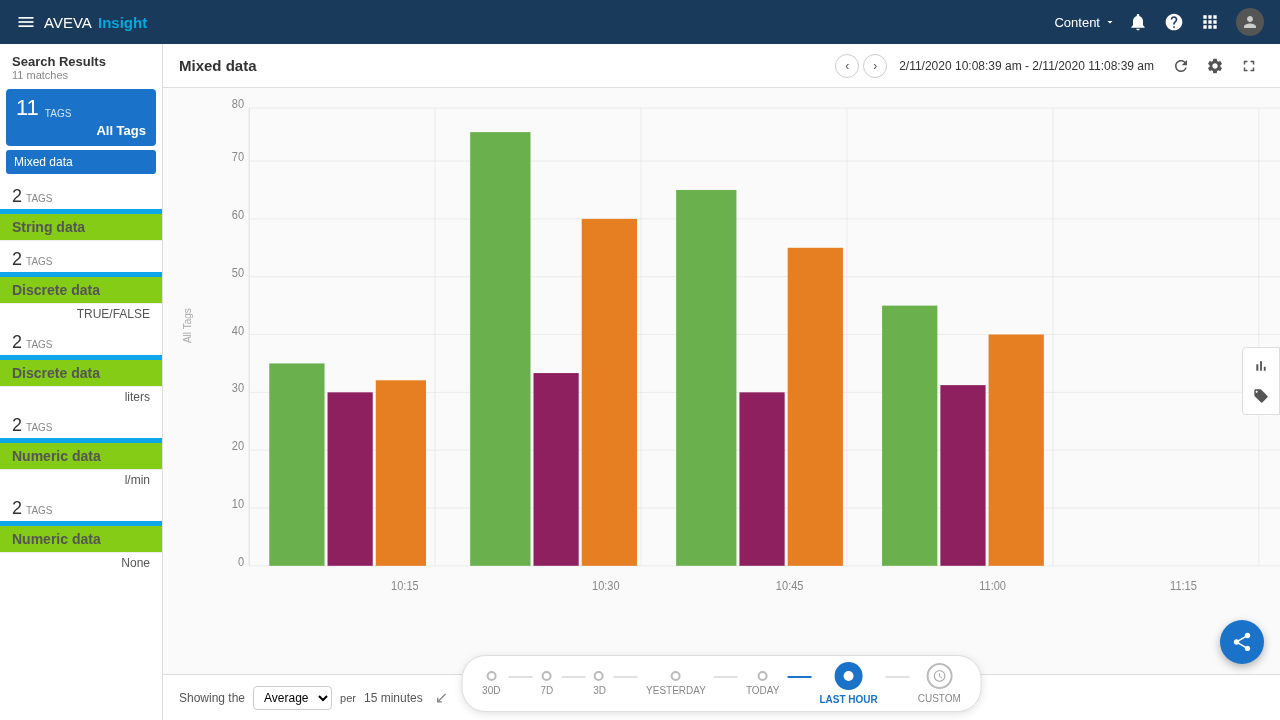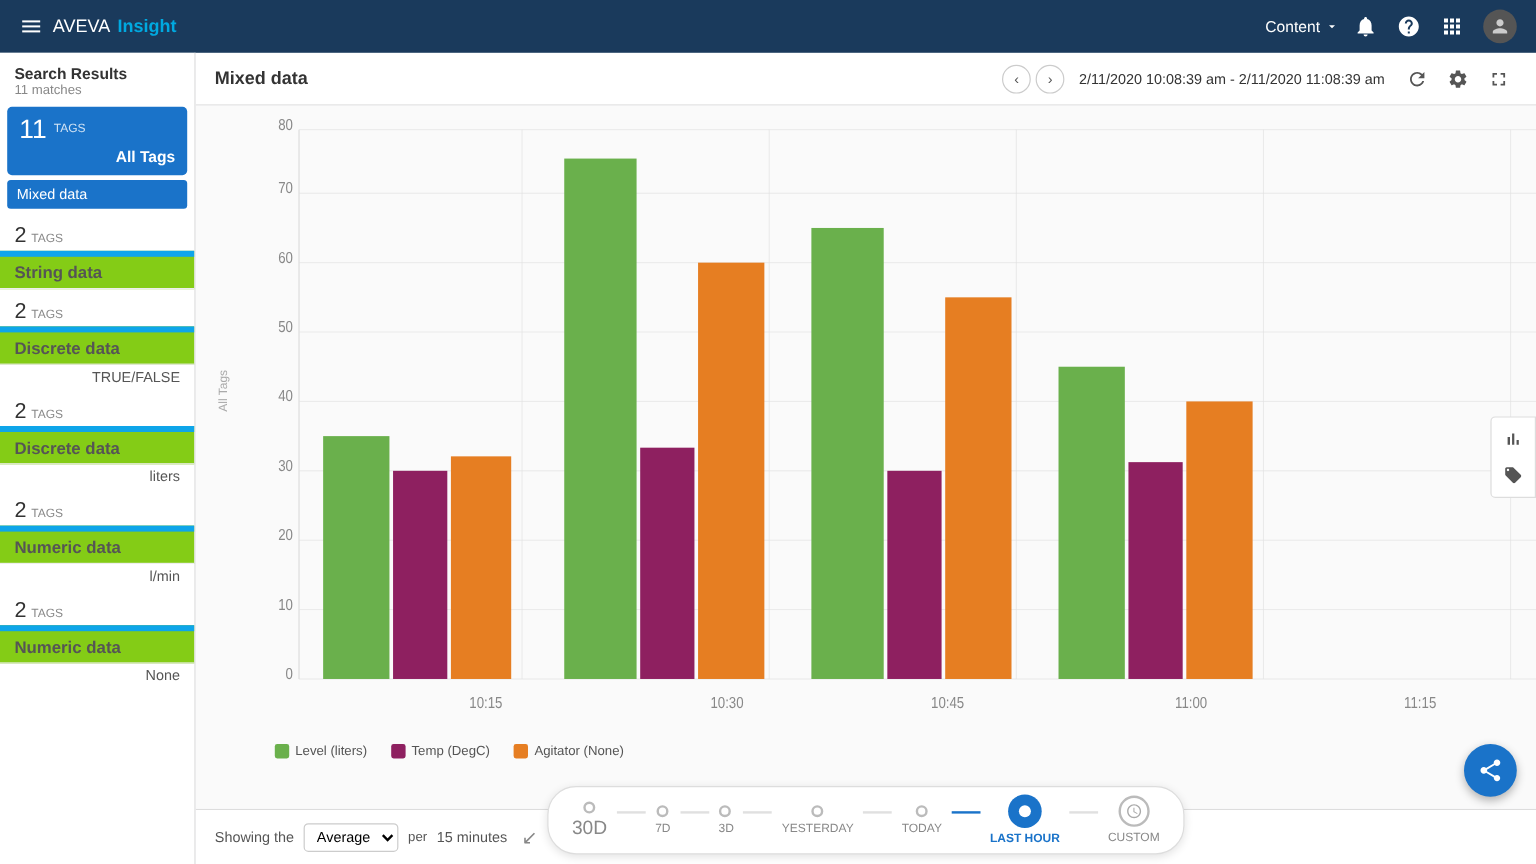--- a/index.html
+++ b/index.html
@@ -24,21 +24,21 @@
     
     .sidebar { width: 163px; background: white; border-right: 1px solid #ddd; overflow-y: auto; flex-shrink: 0; }
     .sidebar-header { padding: 10px 12px 4px; }
     .sidebar-title { font-size: 13px; font-weight: 600; color: #333; }
     .sidebar-subtitle { font-size: 11px; color: #888; }
 
     .all-tags-block {
       background: #1a73c9; margin: 4px 6px; border-radius: 4px;
       padding: 8px 10px; color: white; cursor: pointer;
     }
-    .all-tags-num { font-size: 22px; font-weight: 300; line-height: 1; display: flex; align-items: center; gap: 6px; }
+    .all-tags-num { font-size: 22px; font-weight: 300; line-height: 1; display: flex; align-items: flex-end; gap: 6px; }
     .all-tags-name { font-size: 14px; font-weight: 600; text-align: right; margin-top: 4px; }
     .mixed-data-item {
       background: #1a73c9; margin: 2px 6px; border-radius: 3px;
       padding: 5px 8px; color: white; font-size: 12px; cursor: pointer;
     }
 
     .cat-header {
       padding: 5px 12px; font-size: 14px; font-weight: 600; color: #555;
       background: #84cc16; border-top: 5px solid #0ea5e9; border-bottom: 1px solid #eee;
     }
@@ -294,34 +294,20 @@
           <text x="970" y="410" text-anchor="middle" font-size="11" fill="#888">11:15</text>
 
           <line x1="225" y1="10" x2="225" y2="390" stroke="#e0e0e0" stroke-width="0.5"></line>
           <line x1="430" y1="10" x2="430" y2="390" stroke="#e0e0e0" stroke-width="0.5"></line>
           <line x1="635" y1="10" x2="635" y2="390" stroke="#e0e0e0" stroke-width="0.5"></line>
           <line x1="840" y1="10" x2="840" y2="390" stroke="#e0e0e0" stroke-width="0.5"></line>
           <line x1="1045" y1="10" x2="1045" y2="390" stroke="#e0e0e0" stroke-width="0.5"></line>
         </svg>
       </div>
 
-      <div class="legend" style="padding:6px 16px 2px 50px;">
-        <div class="legend-item">
-          <div class="legend-color" style="background:#6ab04c;"></div>
-          <span>Level (liters)</span>
-        </div>
-        <div class="legend-item">
-          <div class="legend-color" style="background:#8e2060;"></div>
-          <span>Temp (DegC)</span>
-        </div>
-        <div class="legend-item">
-          <div class="legend-color" style="background:#e67e22;"></div>
-          <span>Agitator (None)</span>
-        </div>
-      </div>
 
       <div class="right-panel">
         <div class="right-panel-btn">
           <svg viewBox="0 0 24 24" width="16" height="16" fill="#555">
             <path d="M5 9.2h3V19H5zM10.6 5h2.8v14h-2.8zm5.6 8H19v6h-2.8z"></path>
           </svg>
         </div>
         <div class="right-panel-btn">
           <svg viewBox="0 0 24 24" width="16" height="16" fill="#555">
             <path d="M21.41 11.58l-9-9C12.05 2.22 11.55 2 11 2H4c-1.1 0-2 .9-2 2v7c0 .55.22 1.05.59 1.42l9 9c.36.36.86.58 1.41.58.55 0 1.05-.22 1.41-.59l7-7c.37-.36.59-.86.59-1.41 0-.55-.23-1.06-.59-1.42zM5.5 7C4.67 7 4 6.33 4 5.5S4.67 4 5.5 4 7 4.67 7 5.5 6.33 7 5.5 7z"></path>
@@ -336,21 +322,21 @@
         <option>Average</option>
       </select>
       <span class="per-label">per</span>
       <span class="min-label">15 minutes</span>
       <span style="font-size:16px;color:#888;margin-left:4px;">↙</span>
 
       <div style="position:absolute;bottom:8px;left:50%;transform:translateX(-50%);background:white;border:1px solid #ddd;border-radius:24px;display:flex;align-items:center;padding:4px 12px;box-shadow:0 2px 8px rgba(0,0,0,0.12);">
 
         <div style="display:flex;flex-direction:column;align-items:center;gap:4px;padding:2px 8px;cursor:pointer;">
           <div style="width:10px;height:10px;border-radius:50%;border:2px solid #bbb;background:white;"></div>
-          <span style="font-size:16px;color:#888;text-transform:uppercase;">30D</span>
+          <span style="font-size:10px;color:#888;text-transform:uppercase;">30D</span>
         </div>
         <div style="width:24px;height:2px;background:#e0e0e0;margin-bottom:14px;"></div>
 
         <div style="display:flex;flex-direction:column;align-items:center;gap:4px;padding:2px 8px;cursor:pointer;">
           <div style="width:10px;height:10px;border-radius:50%;border:2px solid #bbb;background:white;"></div>
           <span style="font-size:10px;color:#888;text-transform:uppercase;">7D</span>
         </div>
         <div style="width:24px;height:2px;background:#e0e0e0;margin-bottom:14px;"></div>
 
         <div style="display:flex;flex-direction:column;align-items:flex-start;gap:4px;padding:2px 8px;cursor:pointer;">

